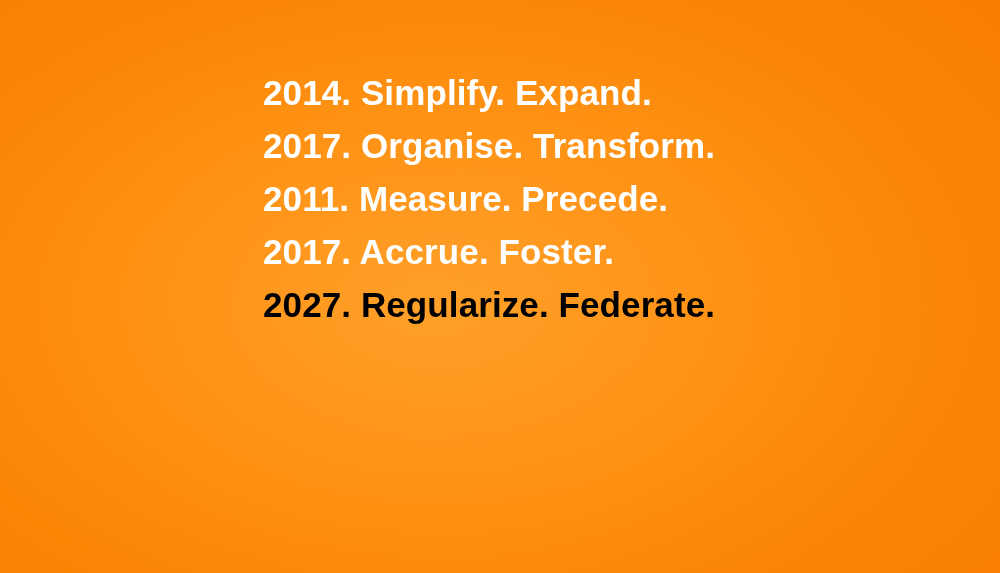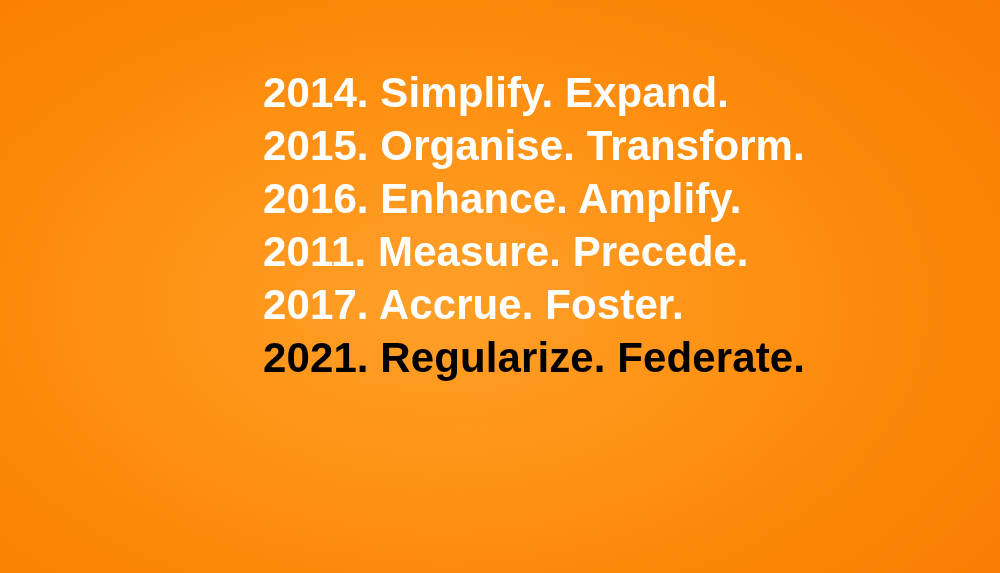--- a/index.html
+++ b/index.html
@@ -37,21 +37,21 @@
         rgba(255,150,30,0.10) 38%,
         rgba(249,124,0,0.0) 72%);
   }
   #lines {
     position: absolute;
     left: 263px;
     top: 66px;
     right: 0;
   }
   .line {
-    font-size: 42px;
+    font-size: 35px;
     line-height: 53px;
     letter-spacing: 0.1px;
     white-space: nowrap;
     font-weight: 600;
     color: #ffffff;
   }
   .line.accent {
     color: #000000;
     font-weight: 700;
   }
@@ -59,20 +59,19 @@
 </head>
 <body>
 
 <div id="slide">
 
   <div id="bg-gradient"></div>
   <div id="bg-gradient-2"></div>
 
   <div id="lines">
     <div class="line">2014. Simplify. Expand.</div>
-    <div class="line">2015. Organise. Transform.</div>
-    <div class="line">2016. Enhance. Amplify.</div>
+    <div class="line">2017. Organise. Transform.</div>
     <div class="line">2011. Measure. Precede.</div>
     <div class="line">2017. Accrue. Foster.</div>
-    <div class="line accent">2021. Regularize. Federate.</div>
+    <div class="line accent">2027. Regularize. Federate.</div>
   </div>
 
 </div>
 
 </body></html>

